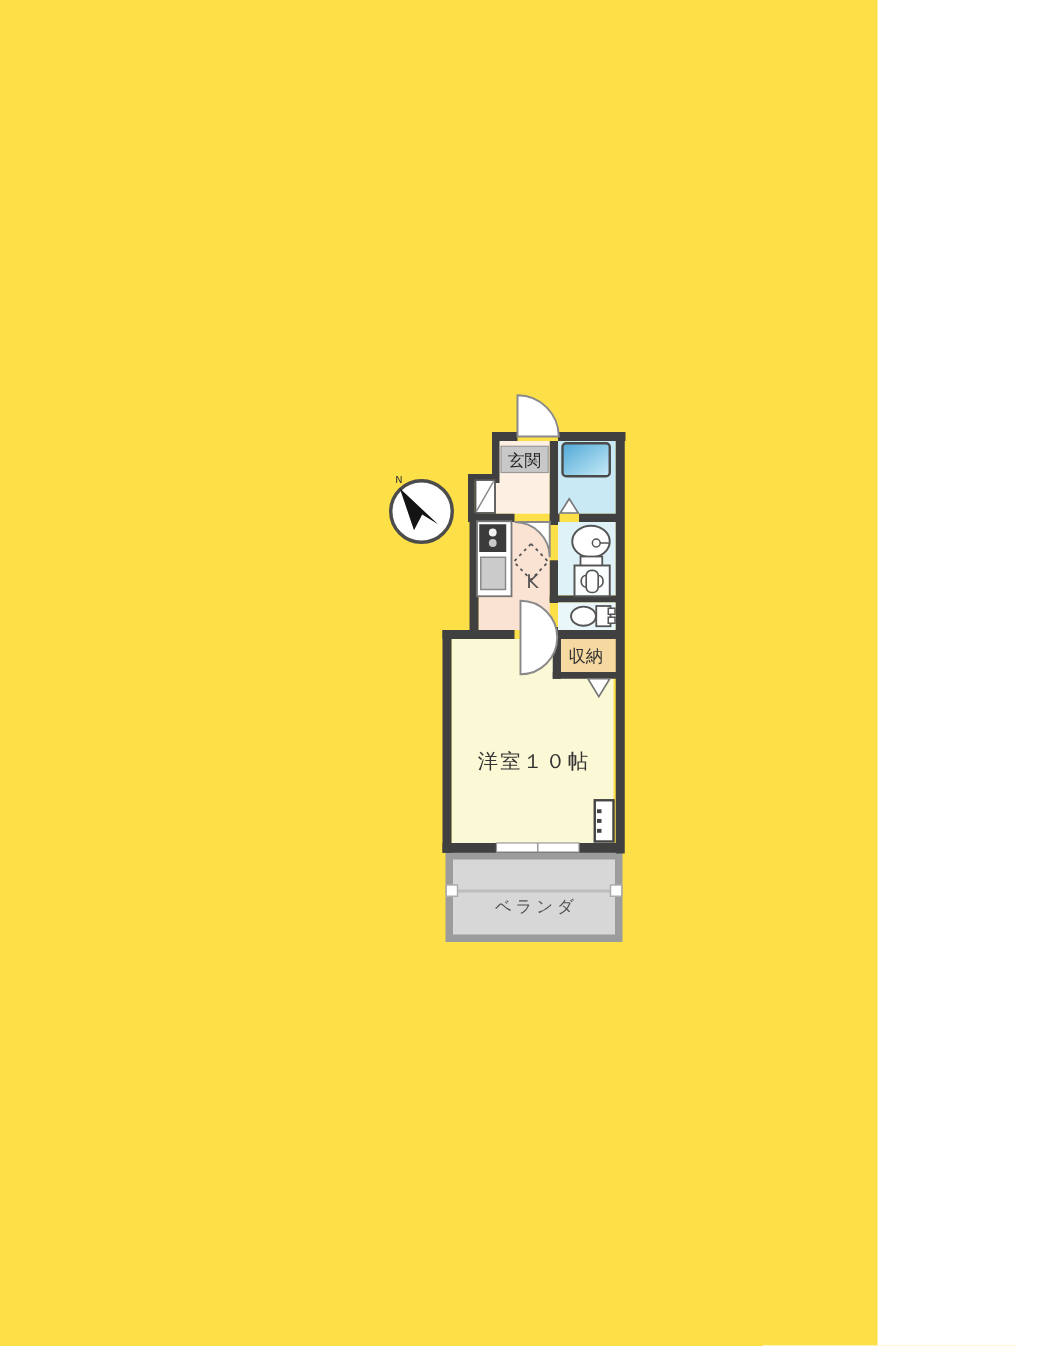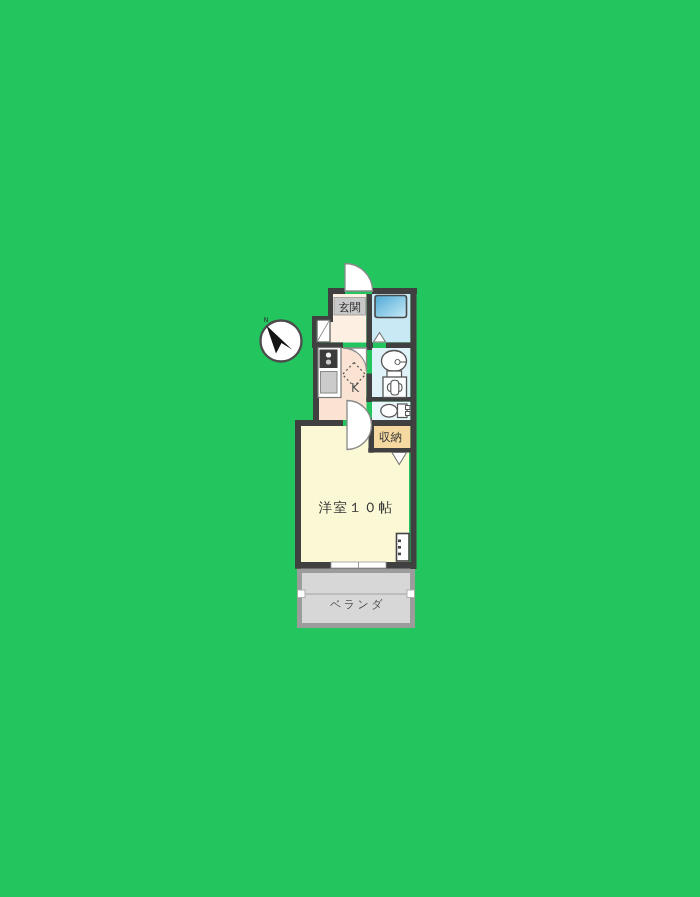--- a/index.html
+++ b/index.html
@@ -1,17 +1,17 @@
 <!DOCTYPE html>
 <html><head>
 <meta charset="utf-8">
 <style>
   html,body{margin:0;padding:0;background:#ffffff;}
   body{width:700px;height:897px;overflow:hidden;font-family:"DejaVu Sans",sans-serif;}
-  #canvas{position:relative;width:700px;height:897px;background:#22c55e;text-align:right;}
+  #canvas{position:relative;width:585px;height:897px;background:#fde047;text-align:right;}
   svg{position:absolute;left:0;top:0;}
   text{font-family:"DejaVu Sans",sans-serif;}
 </style>
 </head>
 <body>
 
 <div id="canvas">
 <svg width="700" height="897" viewBox="0 0 700 897">
   <defs>
     <linearGradient id="tubGrad" x1="0" y1="0" x2="1" y2="1">

